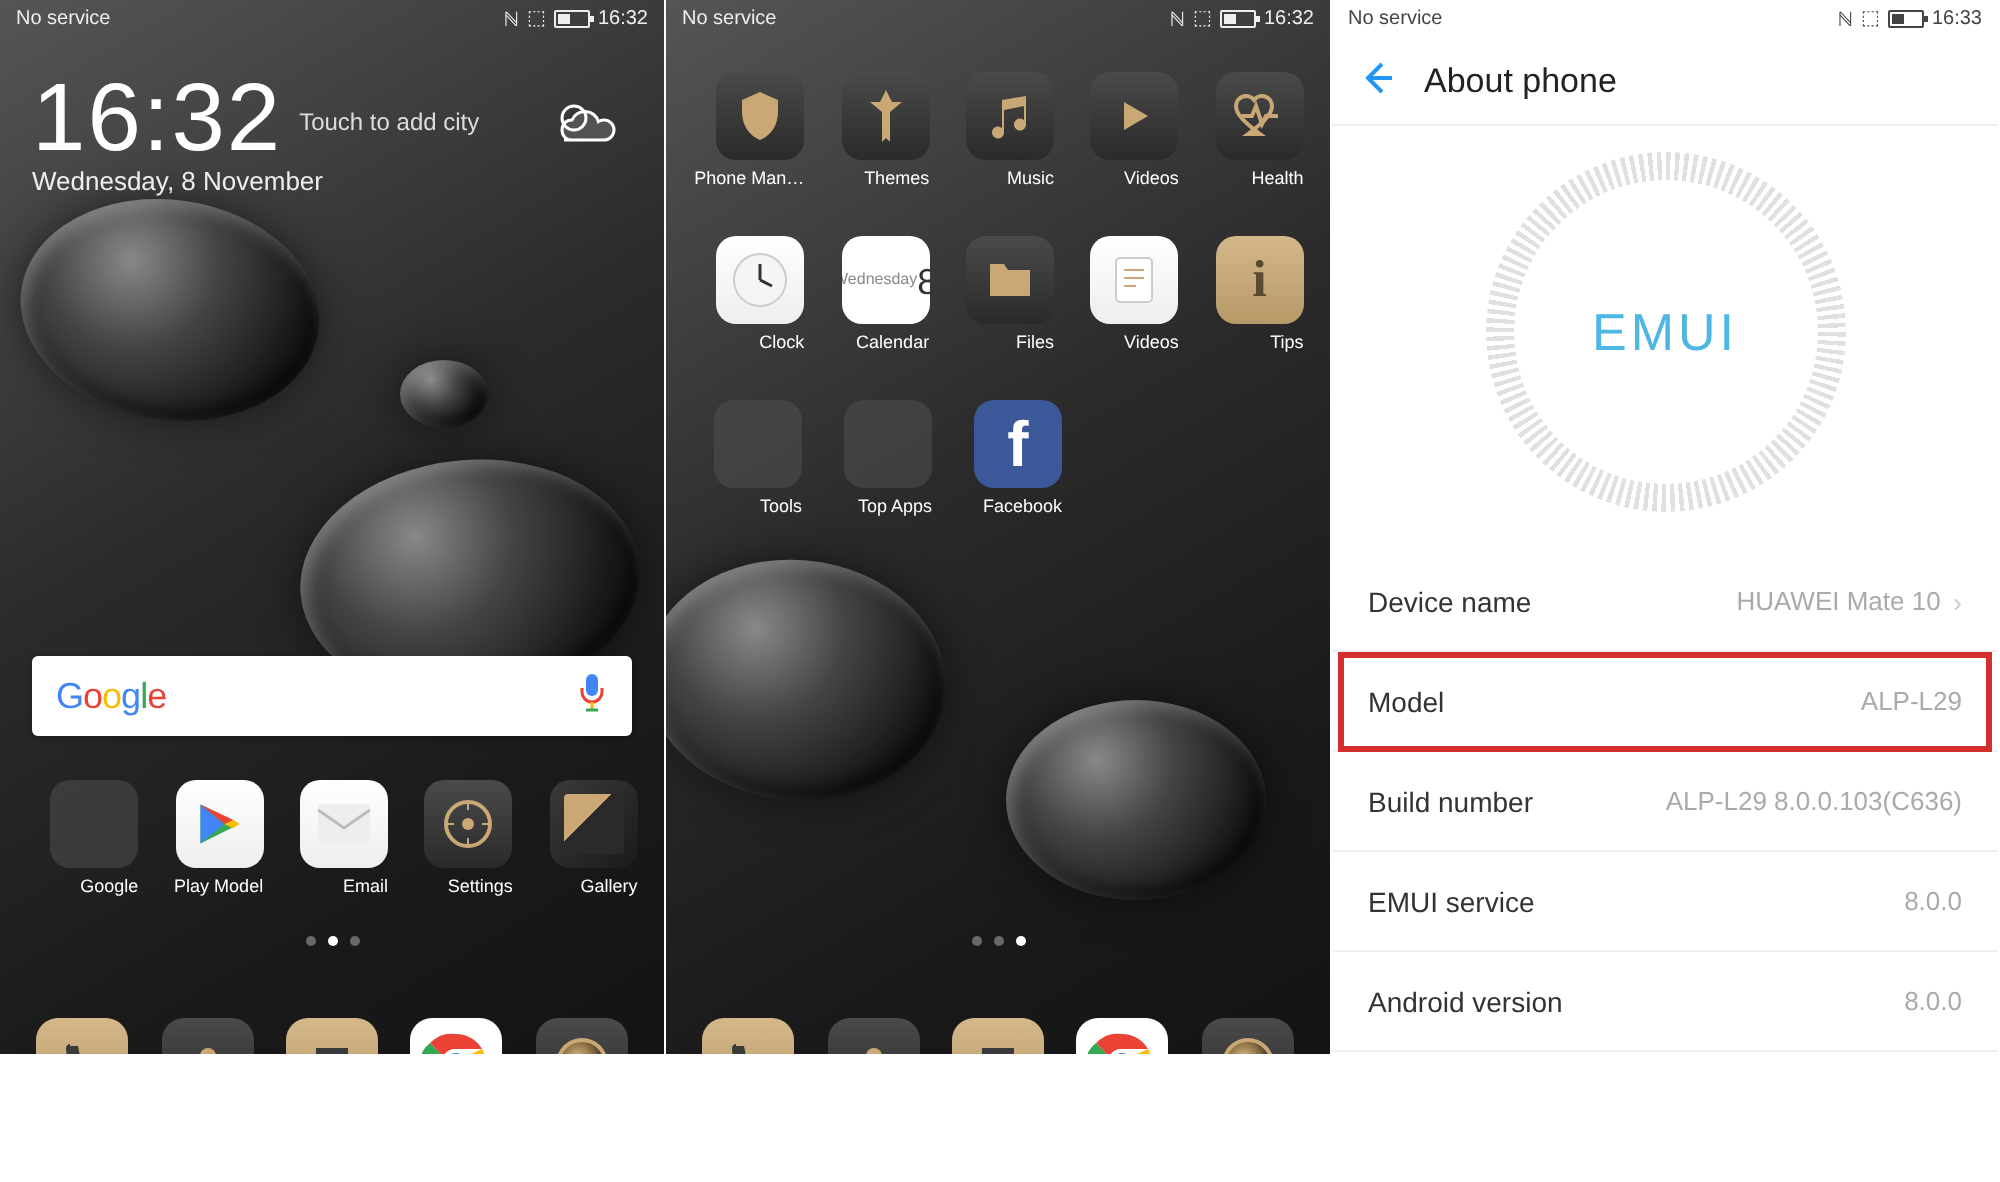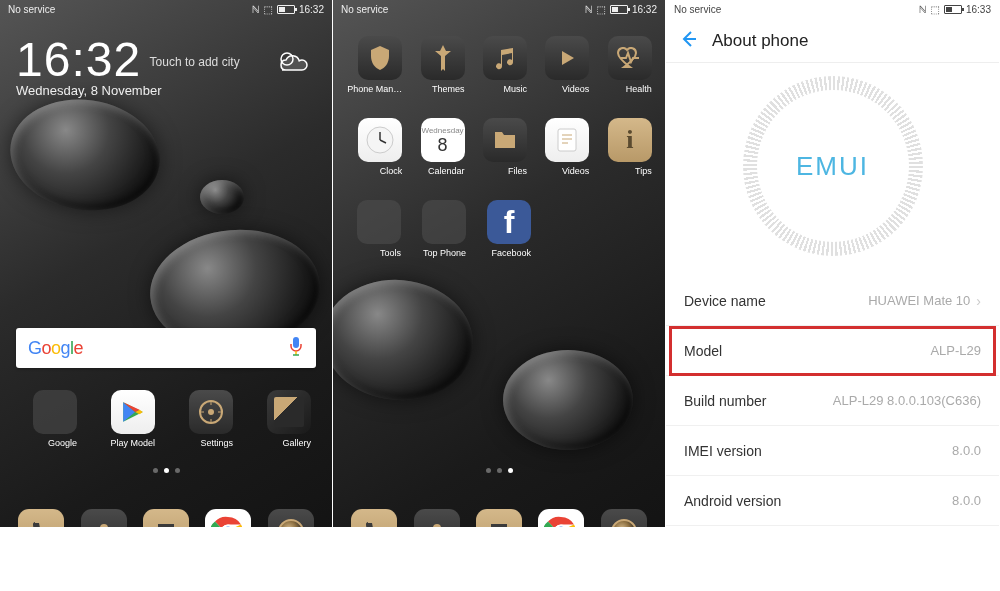--- a/index.html
+++ b/index.html
@@ -62,21 +62,21 @@
   .srow{height:50px;display:flex;align-items:center;padding:0 18px;border-bottom:1px solid #f0f0f0;font-size:14px}
   .srow .k{color:#333}
   .srow .v{margin-left:auto;color:#aaa;font-size:13px}
   .srow .chev{color:#ccc;margin-left:6px;font-size:14px}
   .hl{position:absolute;border:3px solid #d32f2f;z-index:20}
   
   .i-dark{background:linear-gradient(#4a4a4a,#2a2a2a);color:#c9a876}
   .i-white{background:linear-gradient(#fff,#eee);color:#444}
   .i-gold{background:linear-gradient(#d4b88a,#b89968);color:#3a3a3a}
   .i-fb{background:#3b5998;color:#fff}
-  .cal-face{background:#fff;color:#333;display:flex;flex-direction:column;align-items:center;justify-content:center;font-size:8px;line-height:1}
+  .cal-face{background:#fff;color:#333;display:flex;flex-direction:row;align-items:center;justify-content:center;font-size:8px;line-height:1}
   .cal-face .dn{font-size:18px;font-weight:300;margin-top:1px}
 </style>
 </head>
 <body>
 
 <div class="stage">
 
   <div class="phone">
     <div class="wp">
       <div class="drop" style="width:150px;height:110px;top:100px;left:10px;transform:rotate(8deg)"></div>
@@ -132,20 +132,29 @@
             <svg width="26" height="26" viewBox="0 0 24 24">
               <path d="M3 3v18l18-9z" fill="#34a853"></path>
               <path d="M3 3l11 9L3 21z" fill="#4285f4"></path>
               <path d="M14 12l4-2 3 2-3 2z" fill="#fbbc05"></path>
               <path d="M3 3l11 9 4-2z" fill="#ea4335"></path>
             </svg>
           </div>
           <span class="lbl">Play Model</span>
         </div>
       <div class="app">
+          <div class="ico i-white">
+            <svg width="26" height="20" viewBox="0 0 26 20">
+              <rect width="26" height="20" rx="2" fill="#eee"></rect>
+              <path d="M0 3l13 9L26 3" stroke="#bbb" stroke-width="1.5" fill="none"></path>
+            </svg>
+          </div>
+          <span class="lbl">Email</span>
+        </div>
+      <div class="app">
           <div class="ico i-dark">
             <svg width="30" height="30" viewBox="0 0 30 30">
               <circle cx="15" cy="15" r="11" fill="none" stroke="#c9a876" stroke-width="2"></circle>
               <circle cx="15" cy="15" r="3" fill="#c9a876"></circle>
               <g stroke="#c9a876" stroke-width="1">
                 <line x1="15" y1="4" x2="15" y2="8"></line>
                 <line x1="15" y1="22" x2="15" y2="26"></line>
                 <line x1="4" y1="15" x2="8" y2="15"></line>
                 <line x1="22" y1="15" x2="26" y2="15"></line>
               </g>
@@ -331,21 +340,21 @@
             <span style="background:#e53935"></span>
             <span style="background:#1976d2"></span>
             <span style="background:#d81b60"></span>
             <span style="background:#43a047"></span>
             <span></span>
             <span></span>
             <span></span>
             <span></span>
             <span></span>
           </div>
-          <span class="lbl">Top Phone</span>
+          <span class="lbl">Top Apps</span>
         </div>
       <div class="app">
           <div class="ico i-fb" style="font-size:32px;font-weight:bold;font-family:Arial">f</div>
           <span class="lbl">Facebook</span>
         </div>
     </div>
     <div class="dots" style="top:468px">
         <span></span>
         <span></span>
         <span class="on"></span>
@@ -423,21 +432,21 @@
           </div>
           <div class="srow">
             <span class="k">Model</span>
             <span class="v">ALP-L29</span>
           </div>
           <div class="srow">
             <span class="k">Build number</span>
             <span class="v">ALP-L29 8.0.0.103(C636)</span>
           </div>
           <div class="srow">
-            <span class="k">IMEI version</span>
+            <span class="k">EMUI service</span>
             <span class="v">8.0.0</span>
           </div>
           <div class="srow">
             <span class="k">Android version</span>
             <span class="v">8.0.0</span>
           </div>
           <div class="srow">
             <span class="k">IMEI</span>
             <span class="v"></span>
           </div>

